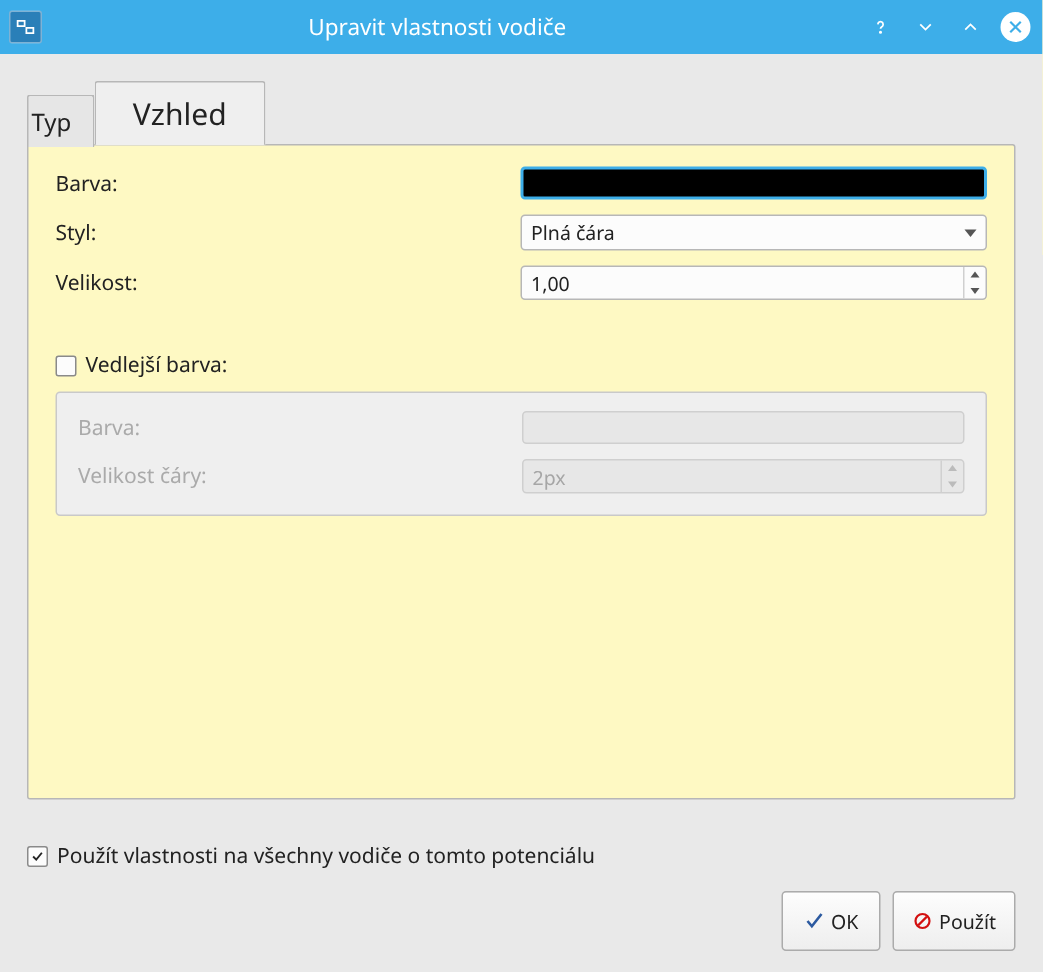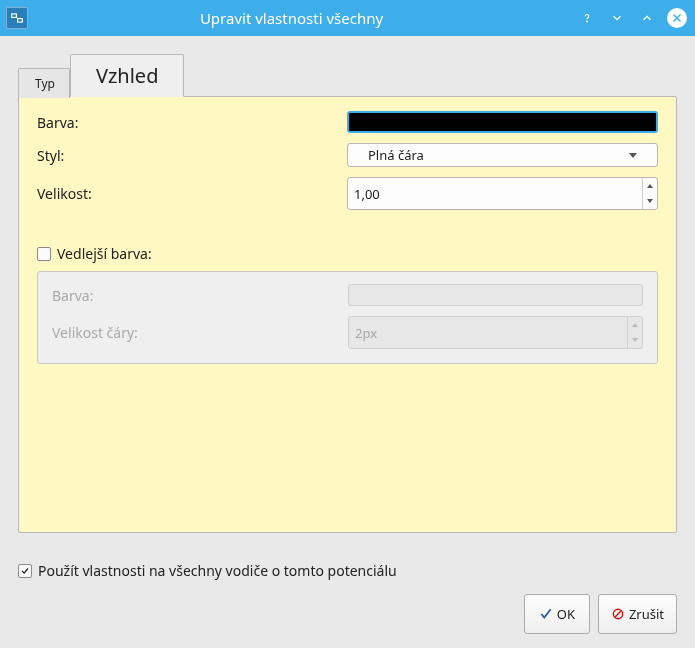--- a/index.html
+++ b/index.html
@@ -66,27 +66,27 @@
   }
 
   
   .tabs {
     display: flex;
     align-items: flex-end;
     gap: 0;
     margin-top: 6px;
   }
   .tab {
-    padding: 6px 14px 6px 16px;
+    padding: 6px 14px 6px 2px;
     border: 1px solid #b7b7b7;
     border-bottom: none;
     border-top-left-radius: 2px;
     border-top-right-radius: 2px;
     background: #e6e6e6;
-    font-size: 12px;
+    font-size: 16px;
     color: #222;
     cursor: pointer;
     position: relative;
     top: 1px;
   }
   .tab.active {
     background: #efefef;
     border-bottom: 1px solid #efefef;
     z-index: 2;
     font-size: 20px;
@@ -130,37 +130,37 @@
 
   
   .combobox {
     width: 100%;
     height: 24px;
     background: #fcfcfc;
     border: 1px solid #b7b7b7;
     border-radius: 3px;
     display: flex;
     align-items: center;
-    padding: 0 20px;
+    padding: 0 6px;
     font-size: 13px;
     cursor: pointer;
     position: relative;
   }
   .combobox .combo-text { flex: 1; }
   .combobox .combo-arrow {
     width: 0; height: 0;
     border-left: 4px solid transparent;
     border-right: 4px solid transparent;
     border-top: 5px solid #555;
   }
 
   
   .spinbox {
     width: 100%;
-    height: 33px;
+    height: 23px;
     background: #fcfcfc;
     border: 1px solid #b7b7b7;
     border-radius: 3px;
     display: flex;
     align-items: center;
     padding: 0 0 0 6px;
     font-size: 13px;
     position: relative;
   }
   .spinbox .spin-value { flex: 1; }
@@ -264,21 +264,21 @@
 </head>
 <body>
 
 <div class="titlebar">
   <div class="app-icon">
     <svg viewBox="0 0 24 24" fill="none" stroke="#fff" stroke-width="2">
       <rect x="3" y="5" width="8" height="6"></rect>
       <rect x="13" y="13" width="8" height="6"></rect>
     </svg>
   </div>
-  <div class="title-text">Upravit vlastnosti všechny</div>
+  <div class="title-text">Upravit vlastnosti vodiče</div>
   <div class="win-buttons">
     <div class="win-btn">
       <svg viewBox="0 0 24 24" fill="none" stroke="currentColor" stroke-width="2">
         <path d="M9 9a3 3 0 1 1 4.5 2.6c-.9.6-1.5 1.2-1.5 2.4"></path>
         <circle cx="12" cy="18" r="0.8" fill="currentColor"></circle>
       </svg>
     </div>
     <div class="win-btn">
       <svg viewBox="0 0 24 24" fill="none" stroke="currentColor" stroke-width="2">
         <path d="M6 9l6 6 6-6"></path>
@@ -393,17 +393,17 @@
       </span>
       <span>OK</span>
     </div>
     <div class="push-button cancel">
       <span class="btn-icon">
         <svg viewBox="0 0 24 24" fill="none" stroke="currentColor" stroke-width="2.5">
           <circle cx="12" cy="12" r="8"></circle>
           <path d="M7 17L17 7"></path>
         </svg>
       </span>
-      <span>Zrušit</span>
+      <span>Použít</span>
     </div>
   </div>
 
 </div>
 
 </body></html>

